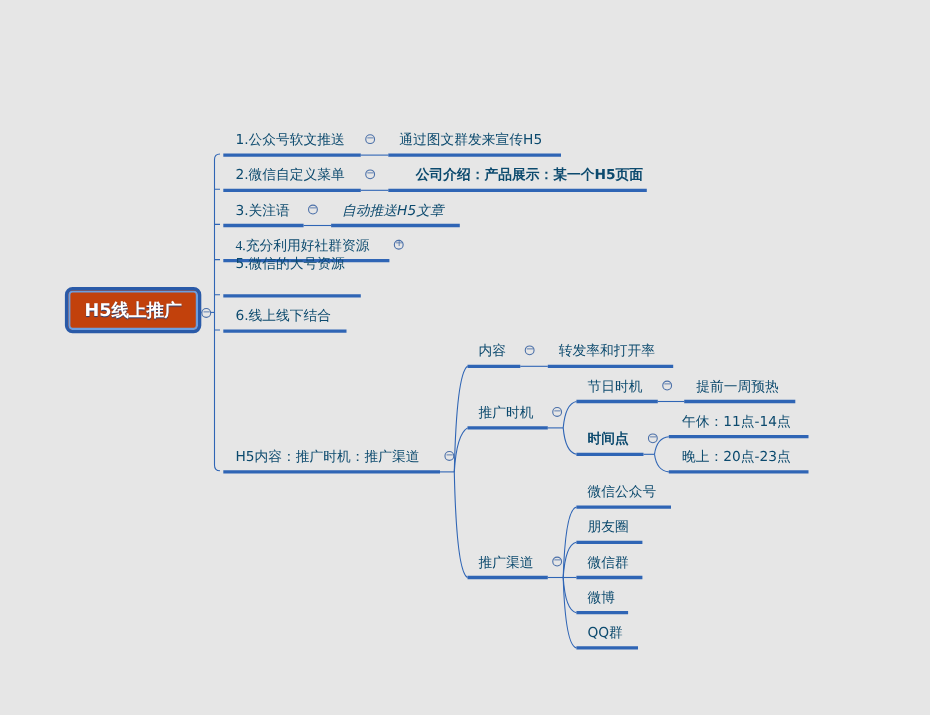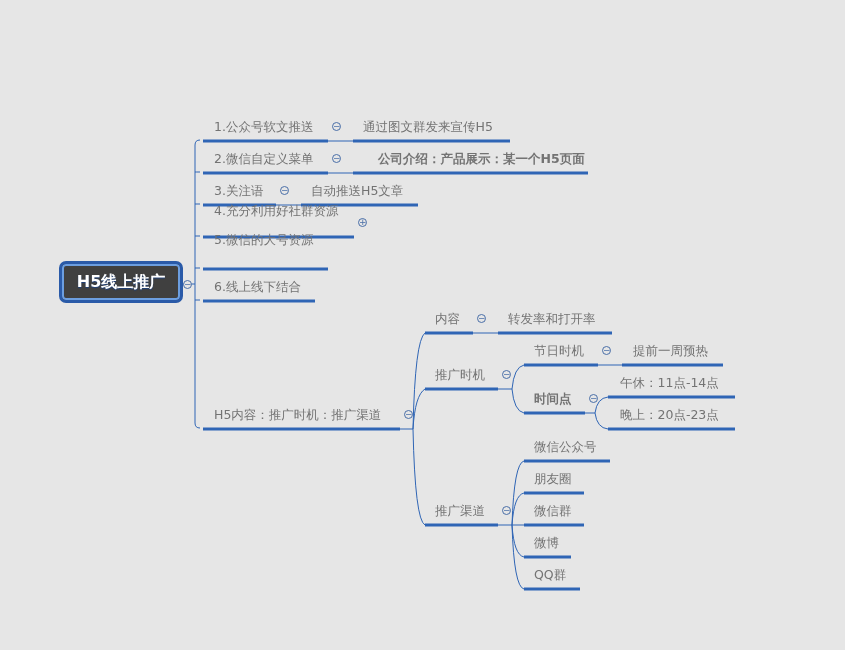--- a/index.html
+++ b/index.html
@@ -4,27 +4,27 @@
 <style>
   html, body { margin:0; padding:0; }
   body {
     width:845px; height:650px; background:#e6e6e6; position:relative; overflow:hidden;
     font-family: "DejaVu Sans", "Liberation Sans", sans-serif;
   }
   svg.lines { position:absolute; left:0; top:0; width:845px; height:650px; }
   .root {
     position:absolute; left:59px; top:261px; width:124px; height:42px;
     box-sizing:border-box; border:3px solid #2a5aa8; border-radius:7px;
-    background:#404040; box-shadow: inset 0 0 0 2px #6c9ee0;
+    background:#c2410c; box-shadow: inset 0 0 0 2px #6c9ee0;
     color:#fff; font-weight:bold; font-size:16px;
     display:flex; align-items:center; justify-content:center;
     text-shadow:0 1px 1px #1d3f7a;
   }
   .lbl {
-    position:absolute; font-size:12.5px; color:#737373; white-space:nowrap; line-height:16px;
+    position:absolute; font-size:12.5px; color:#0c4a6e; white-space:nowrap; line-height:16px;
   }
   .tog {
     position:absolute; width:9px; height:9px; border:1px solid #4a6fa8; border-radius:50%;
     box-sizing:border-box; background:#e6e6e6; color:#4a6fa8; font-size:9px; line-height:7px;
     text-align:center; font-family:"DejaVu Sans", sans-serif;
   }
 </style>
 </head>
 <body>
 
@@ -114,23 +114,23 @@
 <div class="lbl" style="left:214px;top:119px;">1.公众号软文推送</div>
 <div class="tog" style="left:332px;top:122px;">−</div>
 <div class="lbl" style="left:363px;top:119px;">通过图文群发来宣传H5</div>
 
 <div class="lbl" style="left:214px;top:151px;">2.微信自定义菜单</div>
 <div class="tog" style="left:332px;top:154px;">−</div>
 <div class="lbl" style="left:378px;top:151px;font-weight:bold;">公司介绍：产品展示：某一个H5页面</div>
 
 <div class="lbl" style="left:214px;top:183px;">3.关注语</div>
 <div class="tog" style="left:280px;top:186px;">−</div>
-<div class="lbl" style="left:311px;top:183px;">自动推送H5文章</div>
+<div class="lbl" style="left:311px;top:183px;font-style:italic;">自动推送H5文章</div>
 
-<div class="lbl" style="left:214px;top:203px;">4.充分利用好社群资源</div>
+<div class="lbl" style="left:214px;top:215px;font-family:Liberation Serif, serif;">4.充分利用好社群资源</div>
 <div class="tog" style="left:358px;top:218px;">+</div>
 
 <div class="lbl" style="left:214px;top:232px;">5.微信的大号资源</div>
 <div class="lbl" style="left:214px;top:279px;">6.线上线下结合</div>
 
 <div class="lbl" style="left:214px;top:407px;">H5内容：推广时机：推广渠道</div>
 <div class="tog" style="left:404px;top:410px;">−</div>
 
 <div class="lbl" style="left:435px;top:311px;">内容</div>
 <div class="tog" style="left:477px;top:314px;">−</div>

